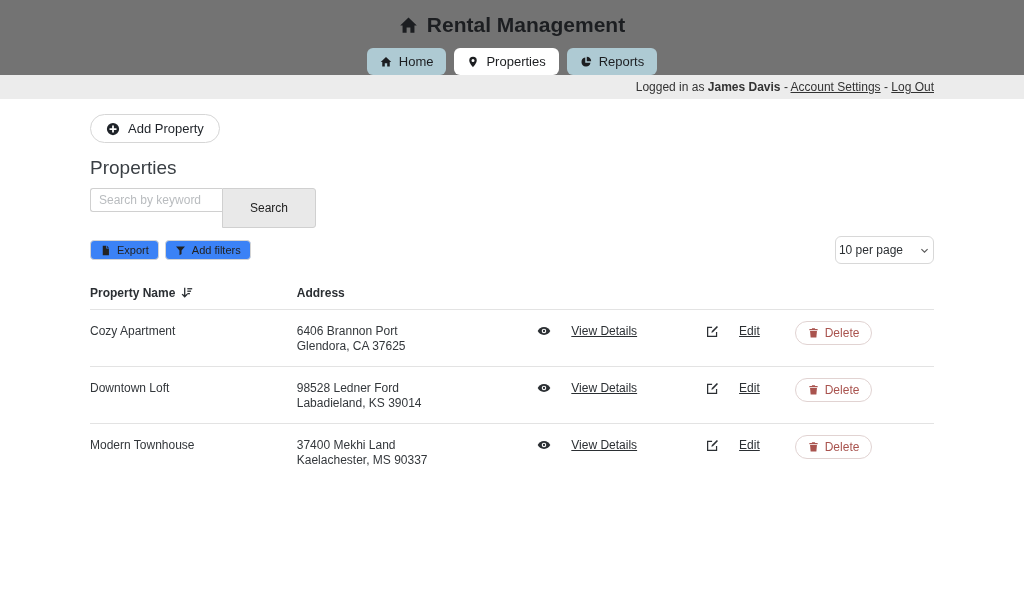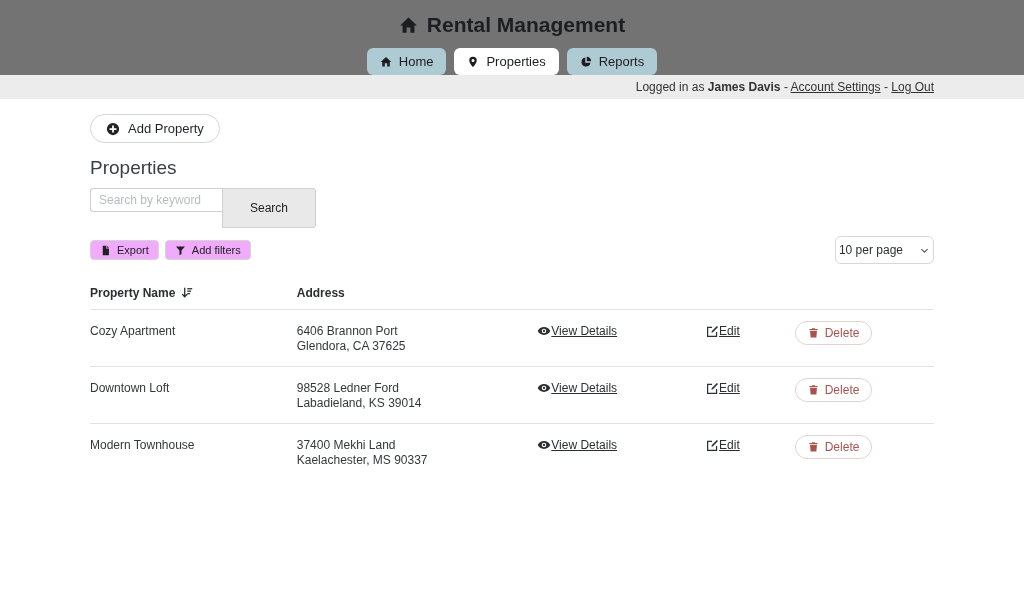--- a/index.html
+++ b/index.html
@@ -58,21 +58,21 @@
   .btn-search {
     height: 40px; border: 1px solid #d0d0d0; background: #e9e9e9;
     border-radius: 0 3px 3px 0; padding: 0 27px; font-size: 12px;
     font-weight: 500; font-family: inherit; color: #222; cursor: pointer;
   }
 
   .toolbar-row { display: flex; justify-content: space-between; align-items: center; margin-top: 8px; }
   .chip-group { display: flex; gap: 6px; }
   .btn-chip {
     display: inline-flex; align-items: center; gap: 6px;
-    background: #f0abfc; border: 1px solid #d4d4d4; border-radius: 4px;
+    background: #3b82f6; border: 1px solid #d4d4d4; border-radius: 4px;
     padding: 3px 9px; font-size: 11px; font-weight: 500;
     font-family: inherit; color: #222; cursor: pointer;
   }
   .per-page {
     display: inline-flex; align-items: center; gap: 16px;
     background: #fff; border: 1px solid #d8d8d8; border-radius: 6px;
     padding: 6px 3px; font-size: 12px; color: #2b2f33; cursor: pointer;
   }
 
   
@@ -80,21 +80,21 @@
   col.c-name { width: 24.5%; } col.c-addr { width: 28.5%; }
   col.c-view { width: 20%; }  col.c-edit { width: 10.5%; } col.c-del { width: 16.5%; }
   th {
     text-align: left; font-size: 12px; font-weight: 700; color: #2b2f33;
     padding: 10px 0 9px; border-bottom: 1px solid #e3e3e3;
   }
   th .th-inner { display: inline-flex; align-items: flex-start; gap: 5px; }
   td { vertical-align: top; padding: 14px 0 12px; border-bottom: 1px solid #e3e3e3; }
   tr:last-child td { border-bottom: none; }
   .addr-line { line-height: 15px; }
-  .row-action { display: inline-flex; align-items: center; gap: 0; color: #2b2f33; text-align: center; }
+  .row-action { display: inline-flex; align-items: center; gap: 20px; color: #2b2f33; text-align: center; }
   .row-action a { color: #2b2f33; text-decoration: underline; cursor: pointer; }
   .btn-delete {
     display: inline-flex; align-items: center; gap: 6px;
     background: #fff; border: 1px solid #e1d3d2; border-radius: 12px;
     padding: 4px 12px; font-size: 12px; font-family: inherit;
     color: #a9534e; cursor: pointer; margin-top: -3px;
   }
 </style>
 </head>
 <body>

